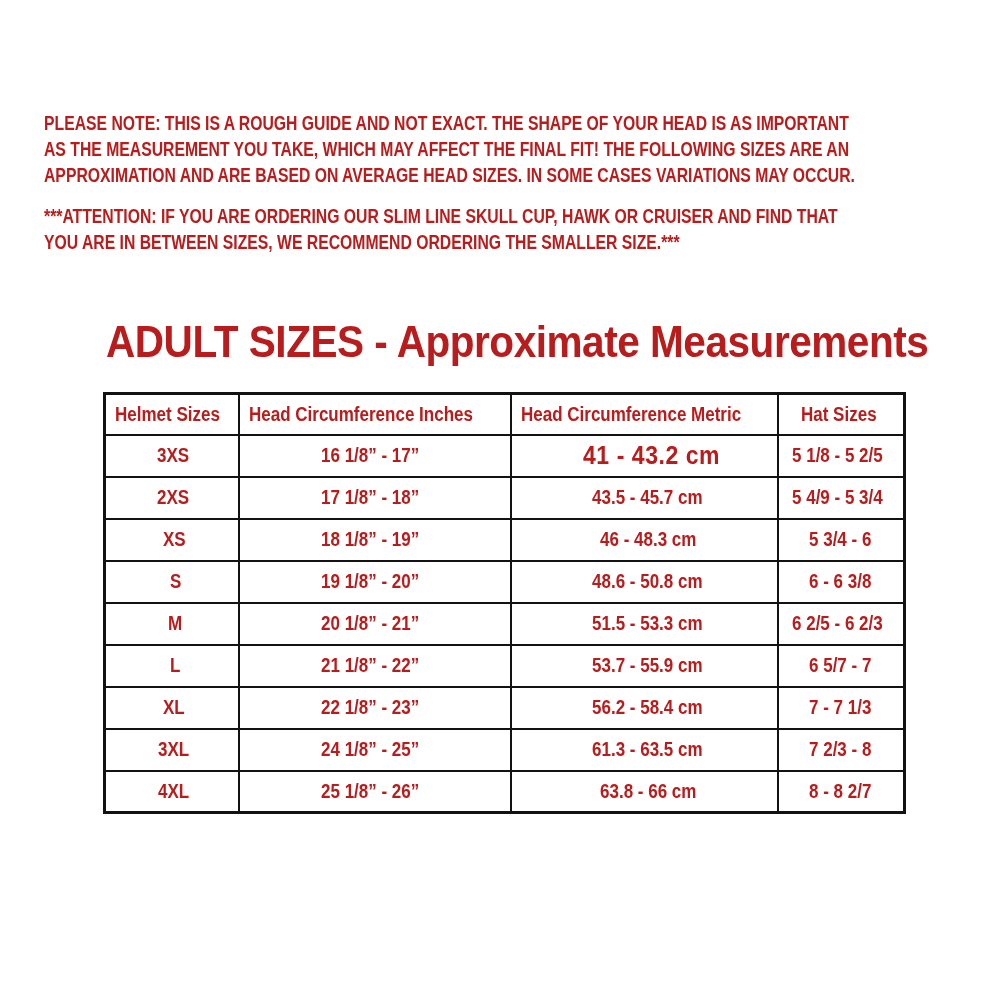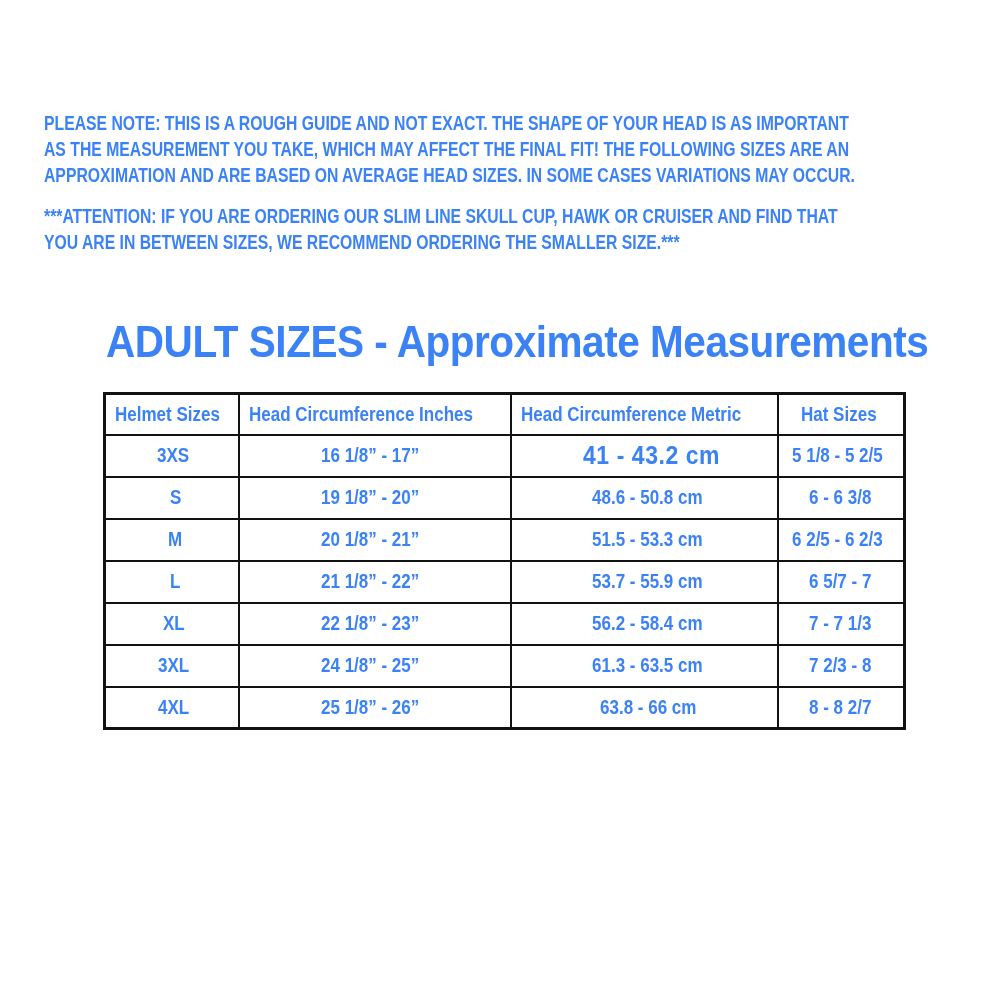--- a/index.html
+++ b/index.html
@@ -7,21 +7,21 @@
     padding: 0;
     background: #ffffff;
   }
   .page {
     position: relative;
     width: 1000px;
     height: 1000px;
     background: #ffffff;
     overflow: hidden;
     font-family: "Liberation Sans", sans-serif;
-    color: #3b82f6;
+    color: #b91c1c;
     border-radius: 30px;
   }
   
   .para {
     position: absolute;
     left: 44px;
   }
   .para-note { top: 110px; }
   .para-attention { top: 203px; }
   .para .line {
@@ -117,20 +117,32 @@
       </tr>
     </thead>
     <tbody>
       <tr>
         <td><span class="ct">3XS</span></td>
         <td><span class="ct">16 1/8” - 17”</span></td>
         <td class="metric emph"><span class="ct">41 - 43.2 cm</span></td>
         <td><span class="ct">5 1/8 - 5 2/5</span></td>
       </tr>
       <tr>
+        <td><span class="ct">2XS</span></td>
+        <td><span class="ct">17 1/8” - 18”</span></td>
+        <td class="metric"><span class="ct">43.5 - 45.7 cm</span></td>
+        <td><span class="ct">5 4/9 - 5 3/4</span></td>
+      </tr>
+      <tr>
+        <td><span class="ct">XS</span></td>
+        <td><span class="ct">18 1/8” - 19”</span></td>
+        <td class="metric"><span class="ct">46 - 48.3 cm</span></td>
+        <td><span class="ct">5 3/4 - 6</span></td>
+      </tr>
+      <tr>
         <td><span class="ct">S</span></td>
         <td><span class="ct">19 1/8” - 20”</span></td>
         <td class="metric"><span class="ct">48.6 - 50.8 cm</span></td>
         <td><span class="ct">6 - 6 3/8</span></td>
       </tr>
       <tr>
         <td><span class="ct">M</span></td>
         <td><span class="ct">20 1/8” - 21”</span></td>
         <td class="metric"><span class="ct">51.5 - 53.3 cm</span></td>
         <td><span class="ct">6 2/5 - 6 2/3</span></td>

